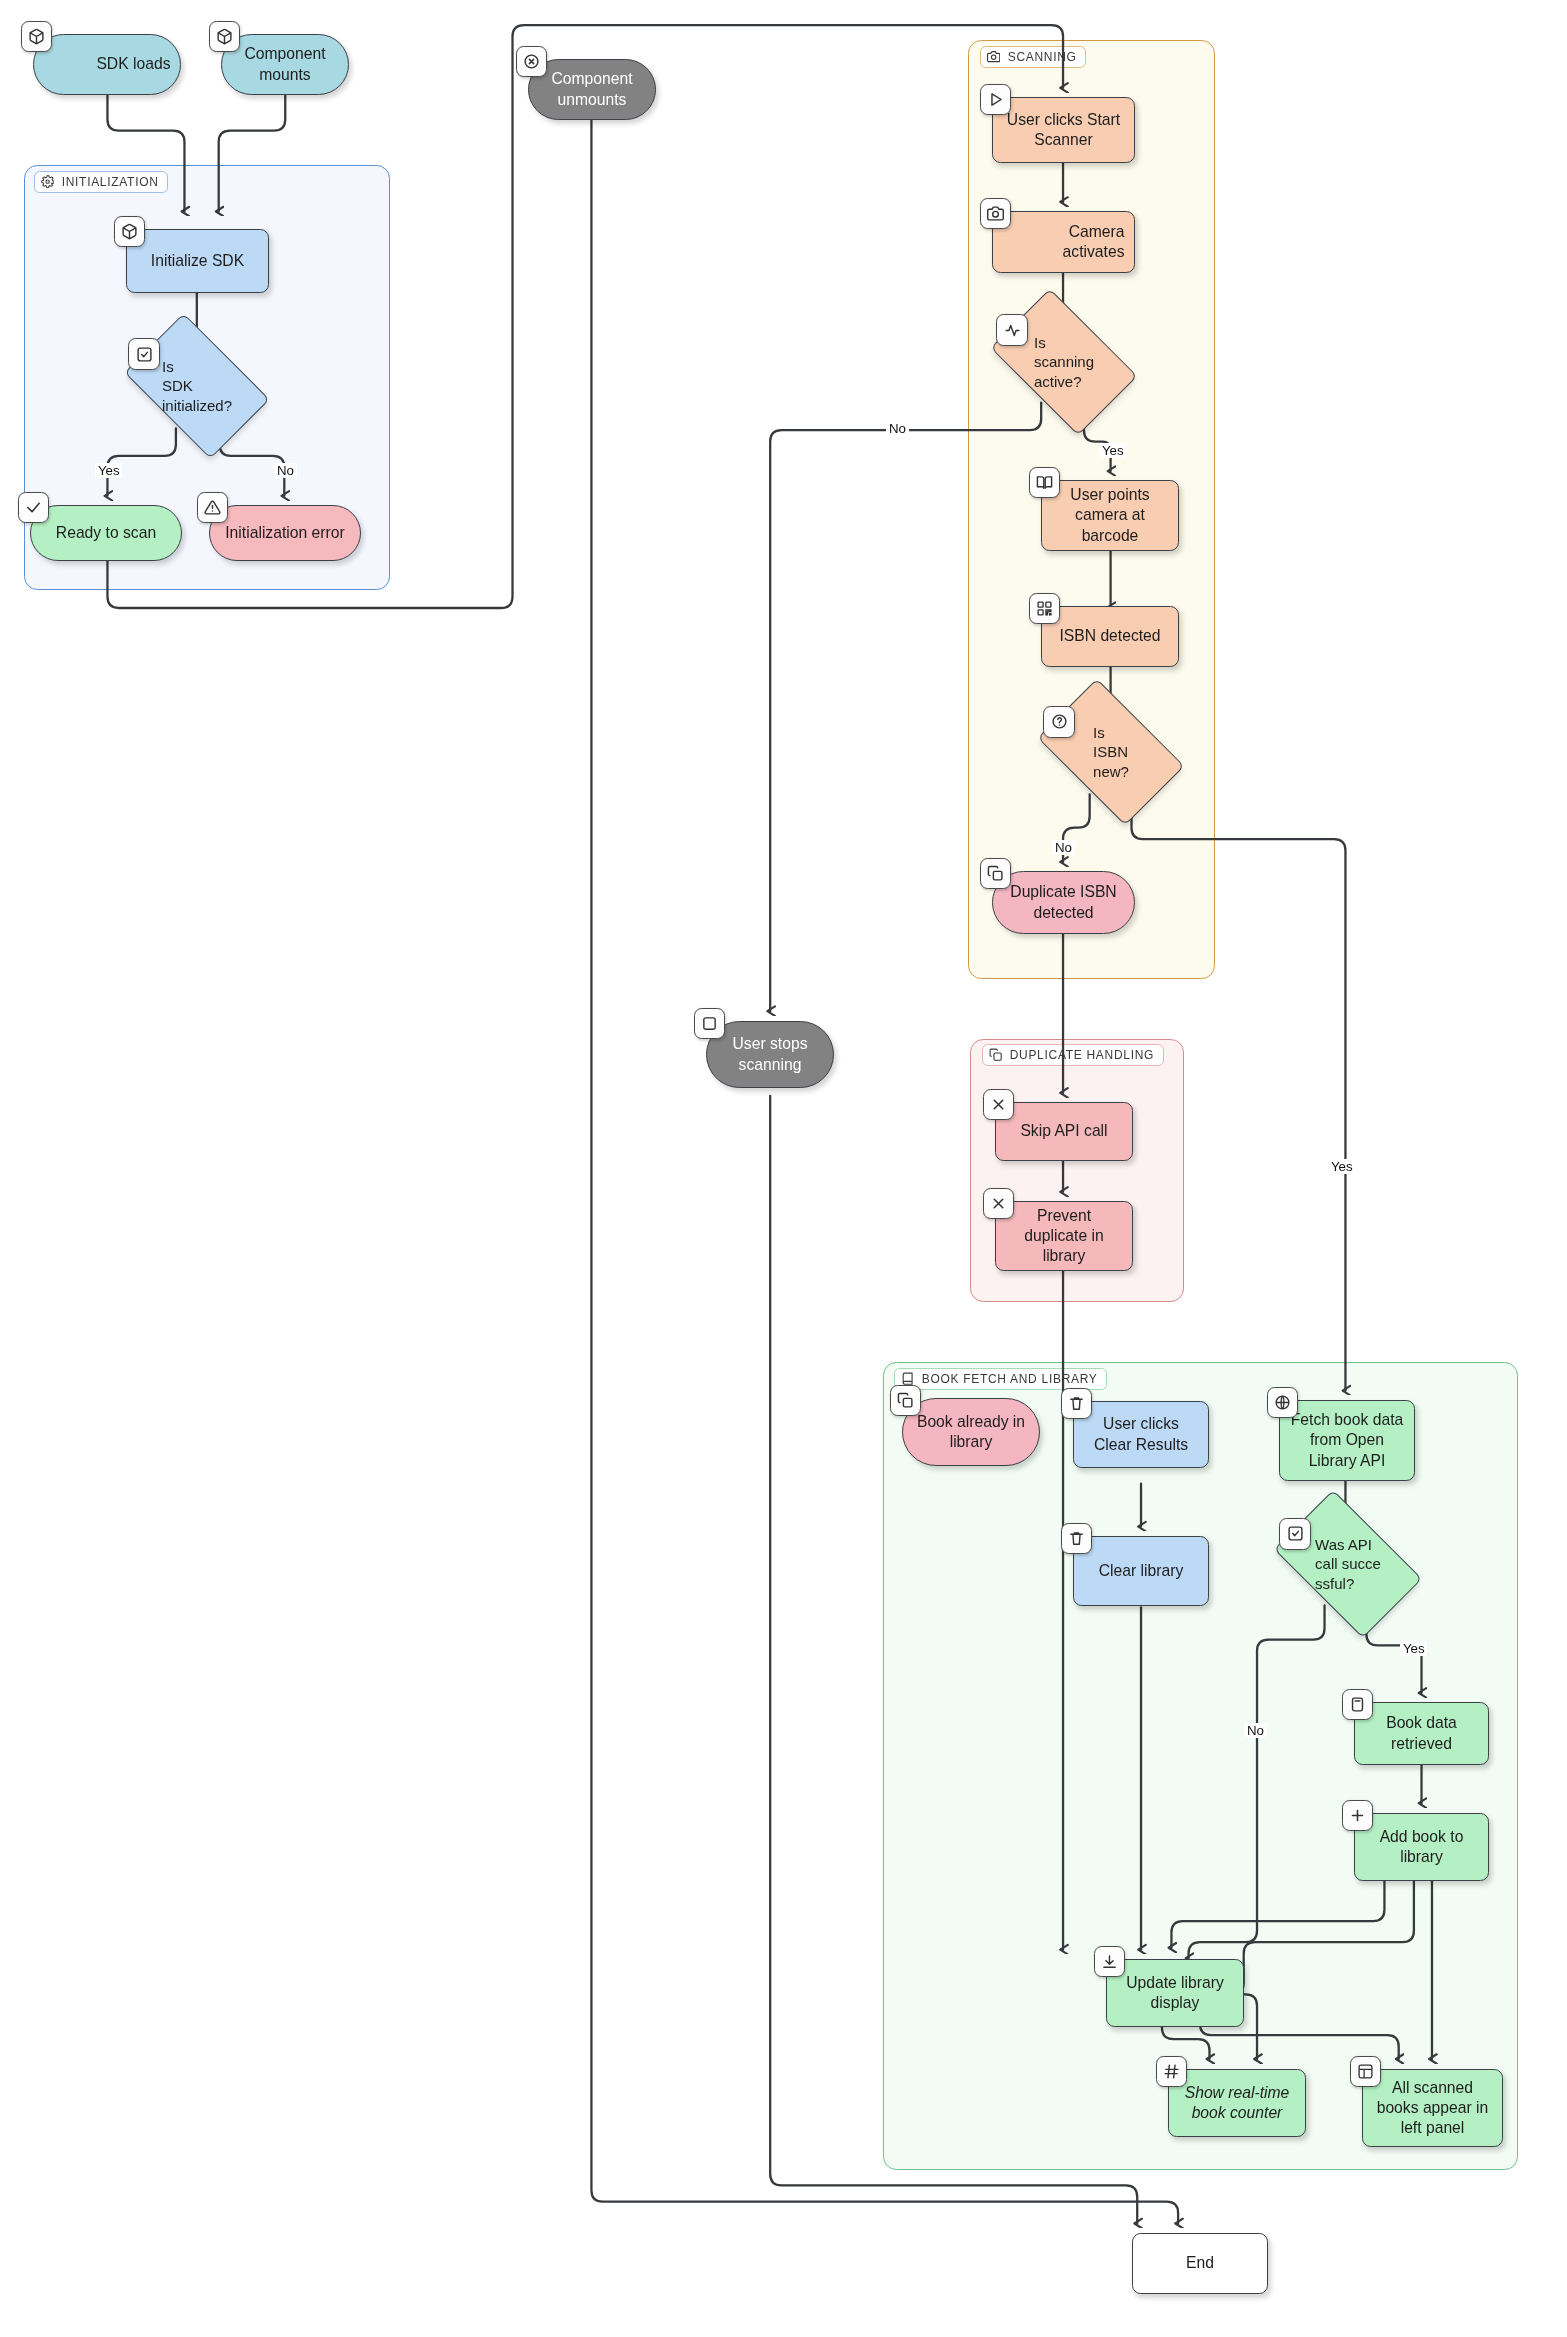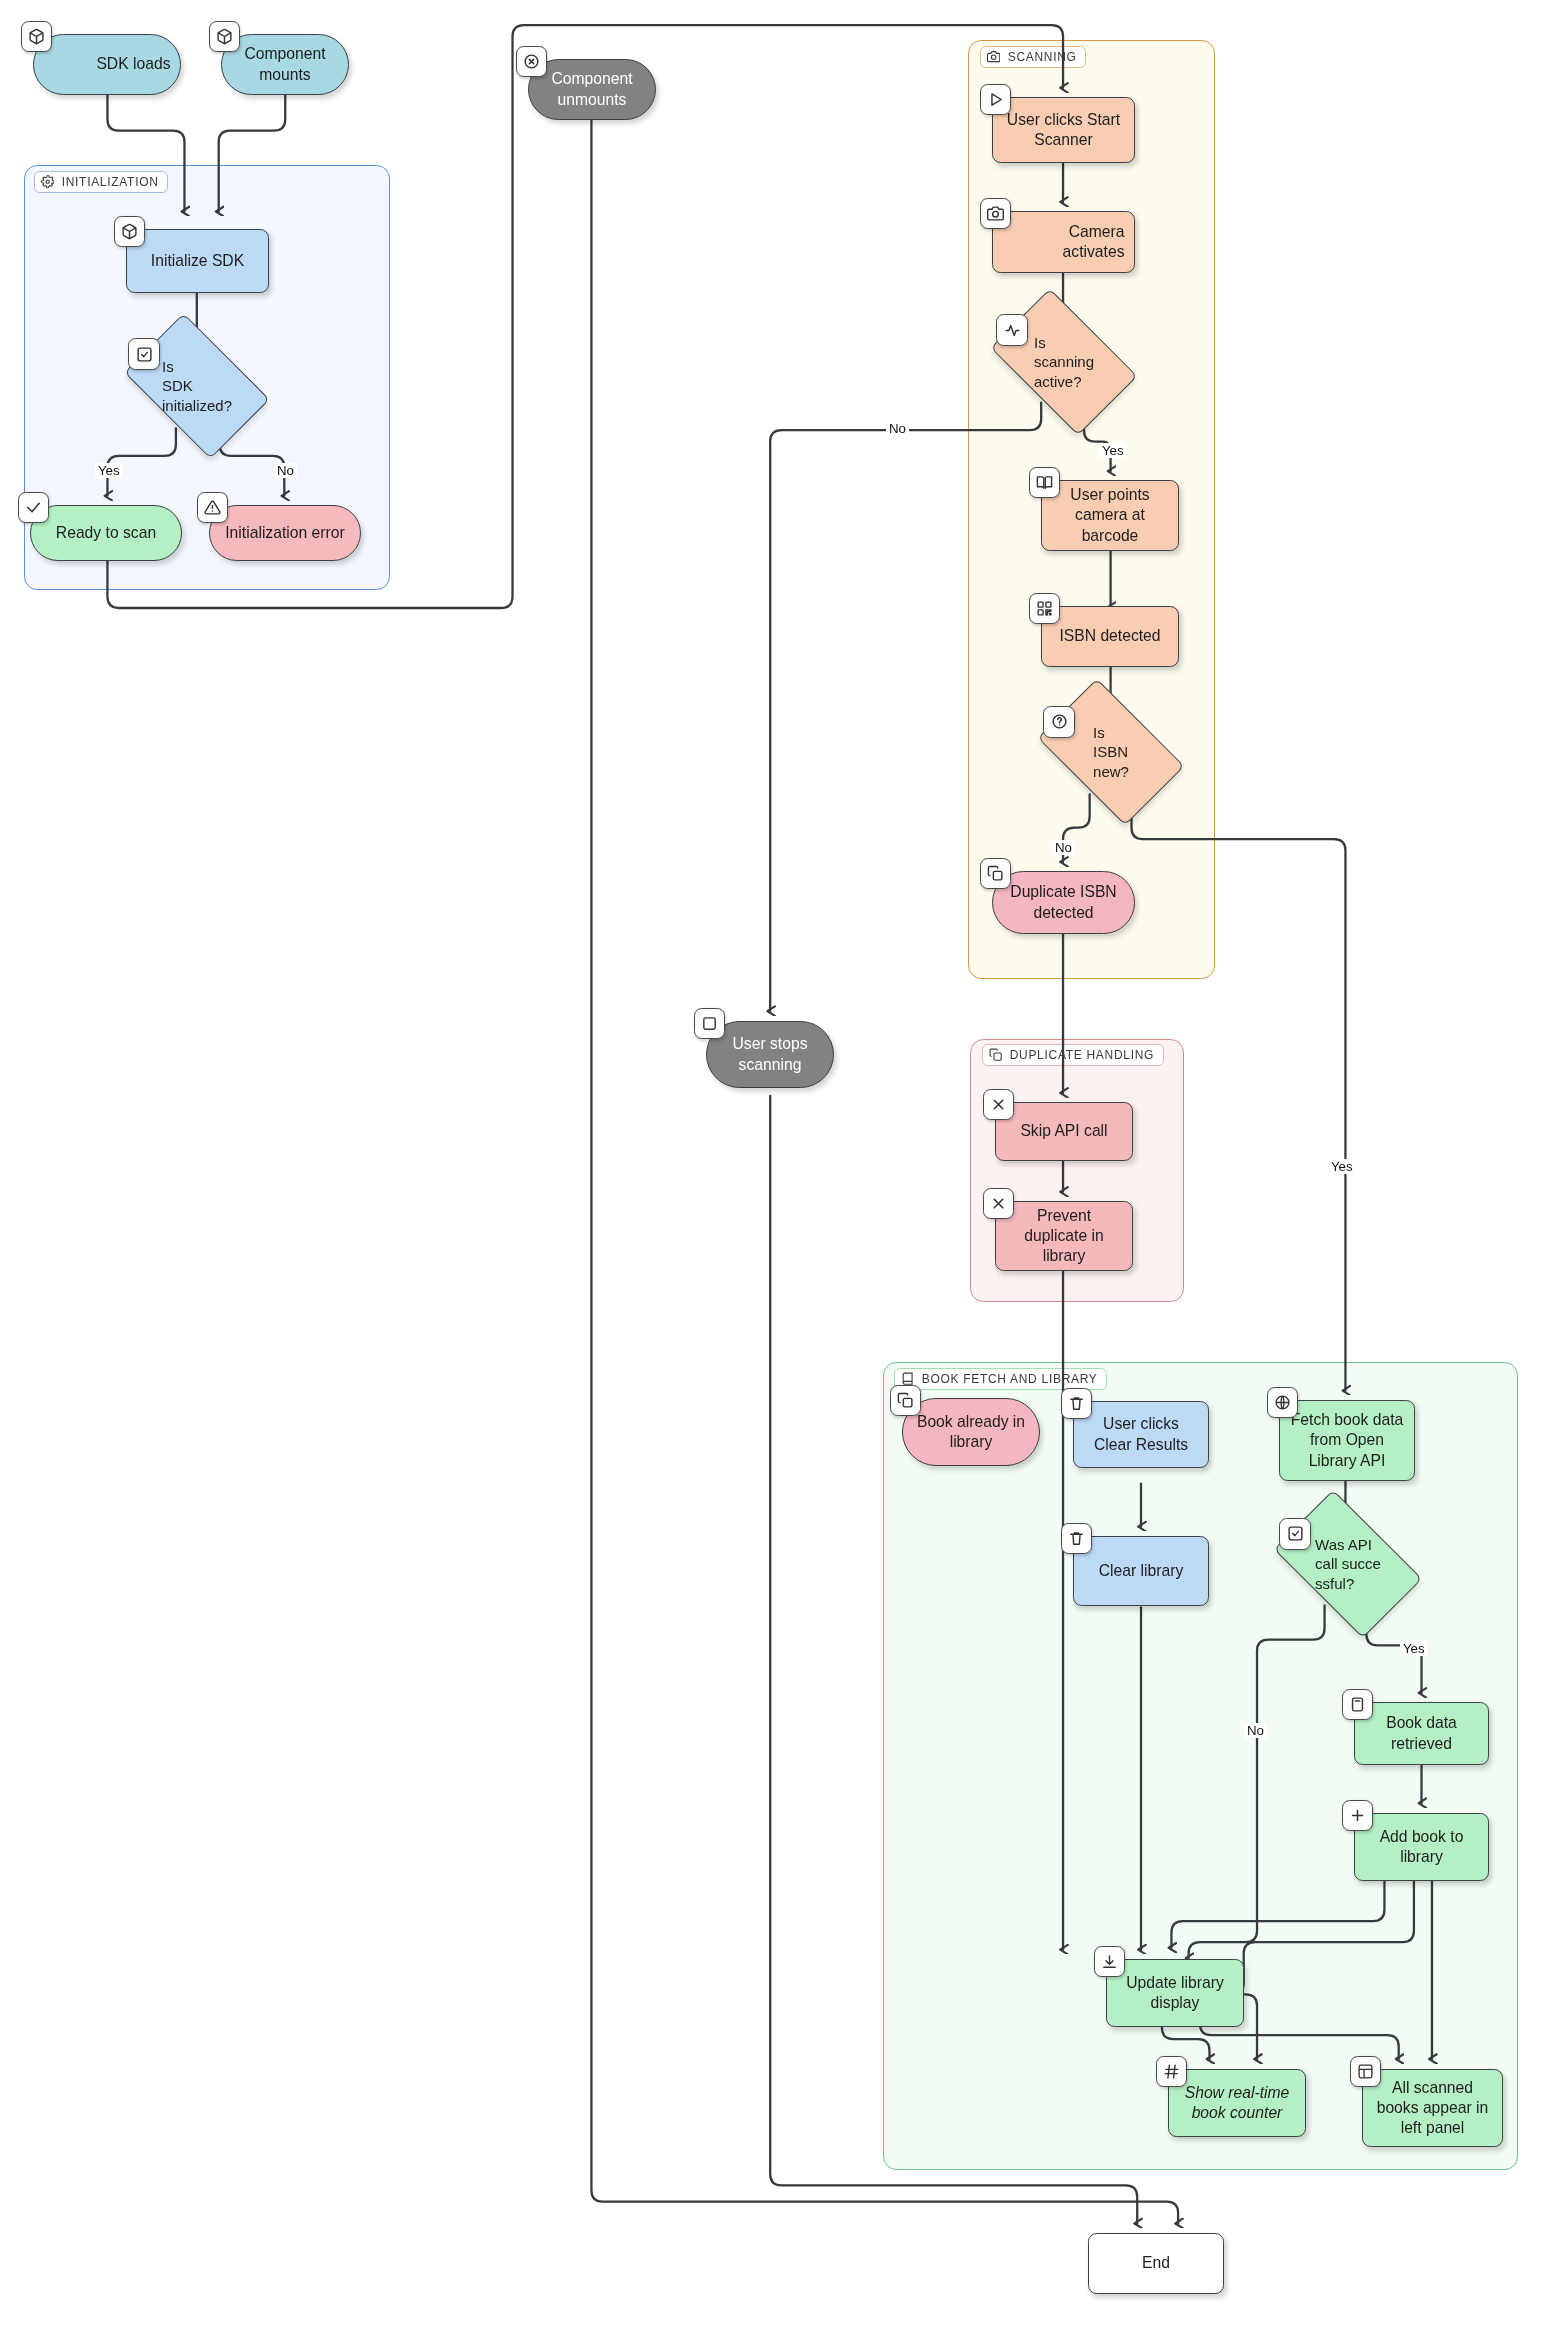--- a/index.html
+++ b/index.html
@@ -428,21 +428,21 @@
   <div class="node rect c-green" style="left:1362px;top:2069px;width:141px;height:78px;">
     <span class="badge">
       <svg width="17" height="17" viewBox="0 0 24 24" fill="none" stroke="#333" stroke-width="1.9">
         <rect x="3" y="3" width="18" height="18" rx="2.5"></rect>
           <path d="M3 9h18M10 9v12"></path>
       </svg>
     </span>
     <span>All scanned books appear in left panel</span>
   </div>
 
-  <div class="node rect c-white" style="left:1088px;top:2233px;width:136px;height:61px;">
+  <div class="node rect c-white" style="left:1132px;top:2233px;width:136px;height:61px;">
     <span>End</span>
   </div>
 
   <div class="elabel" style="left:95px;top:463px;">Yes</div>
   <div class="elabel" style="left:274px;top:463px;">No</div>
   <div class="elabel" style="left:886px;top:421px;">No</div>
   <div class="elabel" style="left:1099px;top:443px;">Yes</div>
   <div class="elabel" style="left:1052px;top:840px;">No</div>
   <div class="elabel" style="left:1328px;top:1159px;">Yes</div>
   <div class="elabel" style="left:1244px;top:1723px;">No</div>

